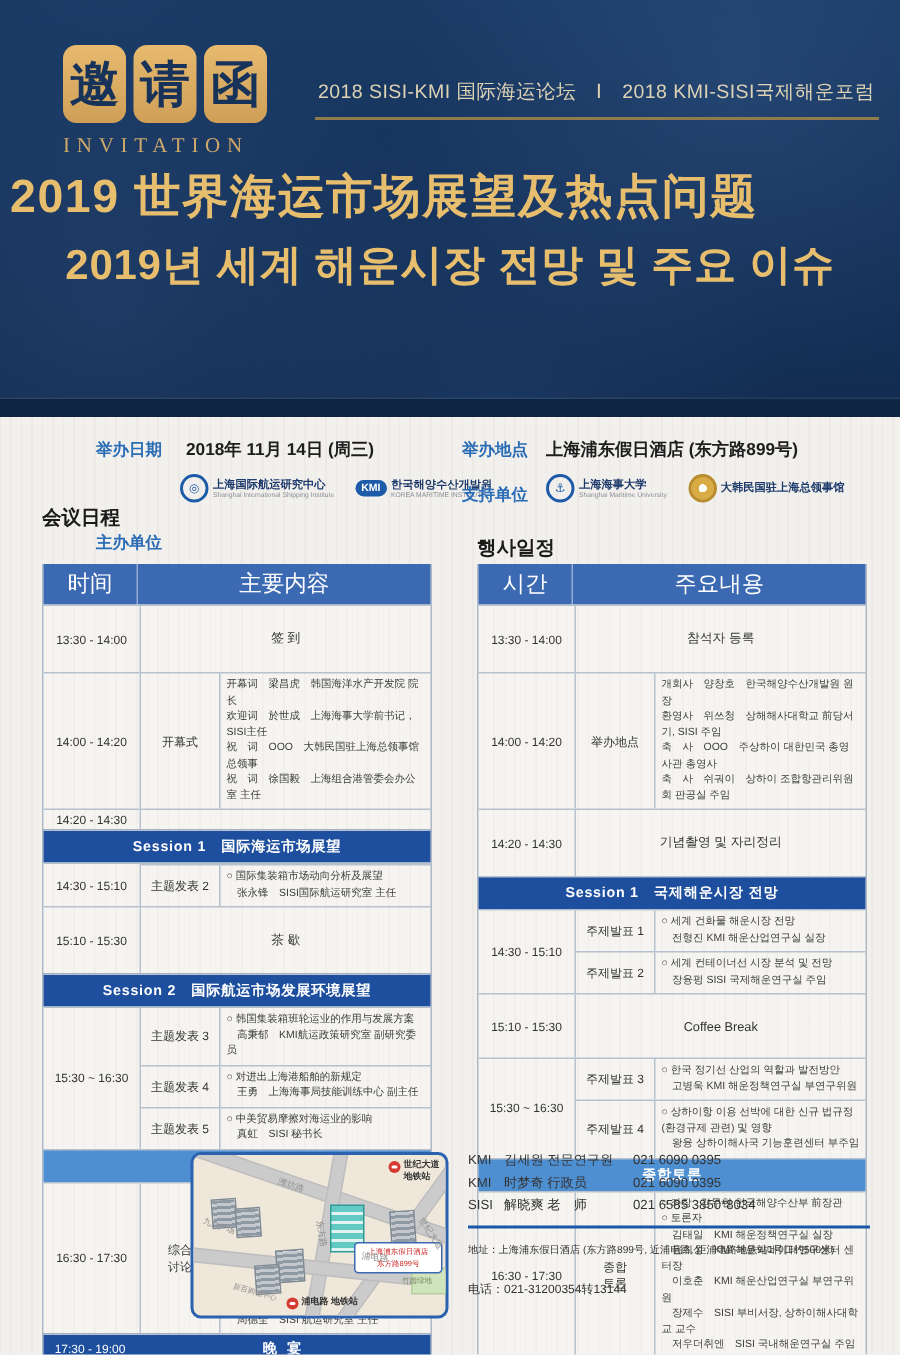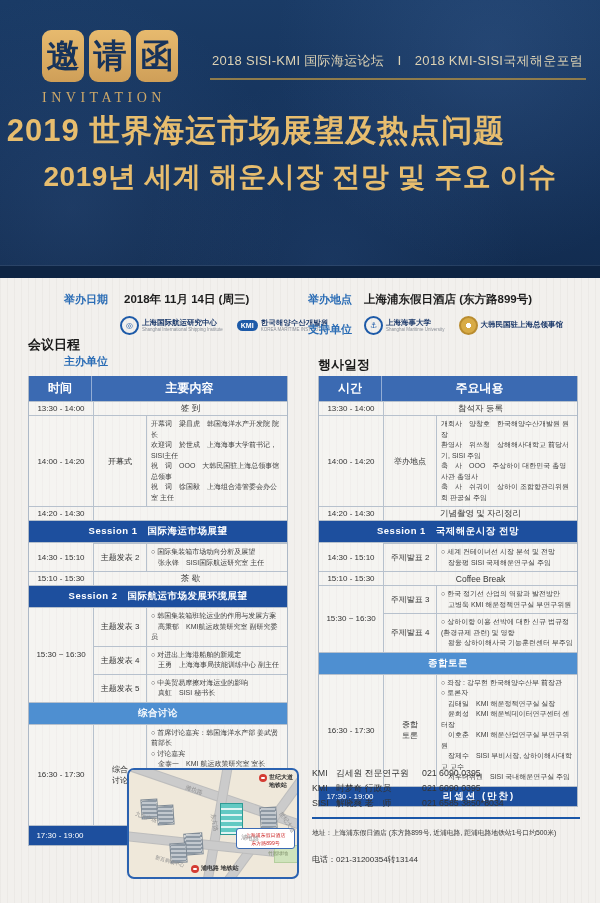--- a/index.html
+++ b/index.html
@@ -43,30 +43,30 @@
        display:flex;align-items:center;justify-content:center;color:#1d5aa8;font-size:8px;}
   .logo-circle.gold{border-color:#b98c2f;background:radial-gradient(circle,#fff 25%,#d8ab45 26%);}
   .logo-kmi{background:#1d5aa8;color:#fff;border-radius:8px;font-size:7px;font-weight:bold;
        padding:2px 4px;flex:none;}
   .logo-text{display:flex;flex-direction:column;line-height:1.15;}
   .logo-name{font-size:7.5px;font-weight:bold;color:#1d3a6b;white-space:nowrap;}
   .logo-sub{font-size:4.5px;color:#8a8f98;white-space:nowrap;}
   
   .agenda-title{position:absolute;font-size:13px;font-weight:bold;color:#1a1a1a;}
   .agenda{position:absolute;width:258px;border:1px solid #aeb9c7;border-top:none;background:rgba(255,255,255,0.25);}
-  .a-head{display:flex;background:#3b6ab2;color:#fff;font-weight:bold;font-size:12px;}
+  .a-head{display:flex;background:#3b6ab2;color:#fff;font-weight:normal;font-size:15px;}
   .a-head .t{width:62px;flex:none;text-align:center;padding:4px 0;border-right:1px solid rgba(255,255,255,0.45);}
   .a-head .c{flex:1;text-align:center;padding:4px 0;}
   .a-row{display:flex;border-top:1px solid #b7c1cd;align-items:stretch;}
   .a-time{width:62px;flex:none;display:flex;align-items:center;justify-content:center;
        font-size:8px;color:#333;border-right:1px solid #b7c1cd;padding:2px 1px;text-align:center;}
   .a-mid{width:50px;flex:none;display:flex;align-items:center;justify-content:center;
        font-size:8px;color:#333;border-right:1px solid #b7c1cd;text-align:center;white-space:pre-line;padding:2px 1px;}
   .a-center{flex:1;display:flex;align-items:center;justify-content:center;font-size:8.5px;color:#333;
-       padding:0 2px;text-align:right;}
+       padding:16px 2px;text-align:right;}
   .a-body{flex:1;padding:3px 4px;display:flex;flex-direction:column;justify-content:center;min-width:0;}
   .a-line{font-size:7px;color:#3d3d3d;line-height:1.5;white-space:pre-wrap;}
   .a-band{border-top:1px solid #b7c1cd;background:#1d4f9e;color:#fff;text-align:center;
        font-size:9.5px;font-weight:bold;padding:4px 16px;letter-spacing:0.5px;}
   .a-band.light{background:#4e8fd1;}
   .a-subwrap{flex:1;display:flex;flex-direction:column;min-width:0;}
   .a-sub{display:flex;flex:1;min-width:0;}
   .a-sub.bt{border-top:1px solid #b7c1cd;}
   .a-dinner{display:flex;border-top:1px solid #b7c1cd;background:#1d4f9e;color:#fff;align-items:center;}
   .a-dtime{width:62px;flex:none;text-align:center;font-size:8px;padding:5px 0;}
@@ -268,20 +268,27 @@
         </div>
       </div>
       <div class="a-row">
         <div class="a-time">14:20 - 14:30</div>
         <div class="a-center">기념촬영 및 자리정리</div>
       </div>
       <div class="a-band">Session 1　국제해운시장 전망</div>
       <div class="a-row">
         <div class="a-time">14:30 - 15:10</div>
         <div class="a-subwrap">
+          <div class="a-sub">
+            <div class="a-mid">주제발표 1</div>
+            <div class="a-body">
+              <div class="a-line">○ 세계 건화물 해운시장 전망</div>
+              <div class="a-line">　전형진 KMI 해운산업연구실 실장</div>
+            </div>
+          </div>
           <div class="a-sub bt">
             <div class="a-mid">주제발표 2</div>
             <div class="a-body">
               <div class="a-line">○ 세계 컨테이너선 시장 분석 및 전망</div>
               <div class="a-line">　장융펑 SISI 국제해운연구실 주임</div>
             </div>
           </div>
         </div>
       </div>
       <div class="a-row">

